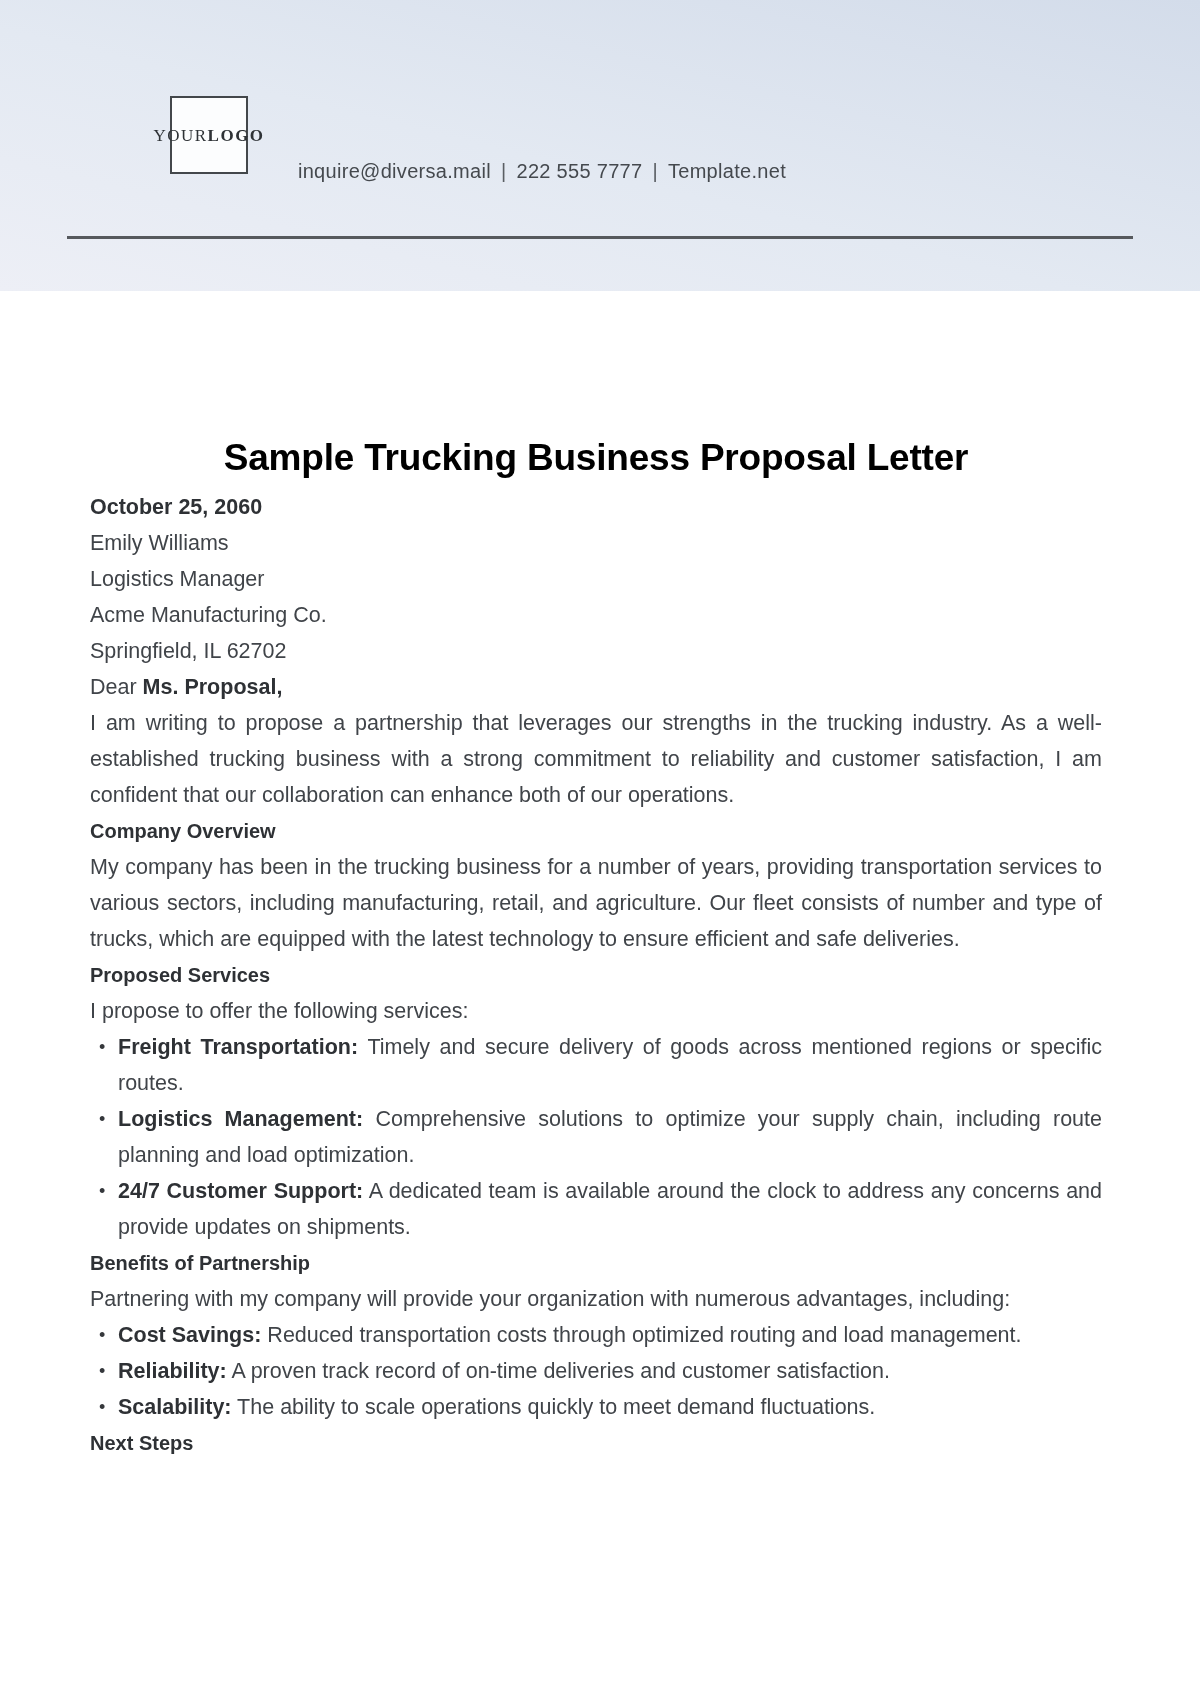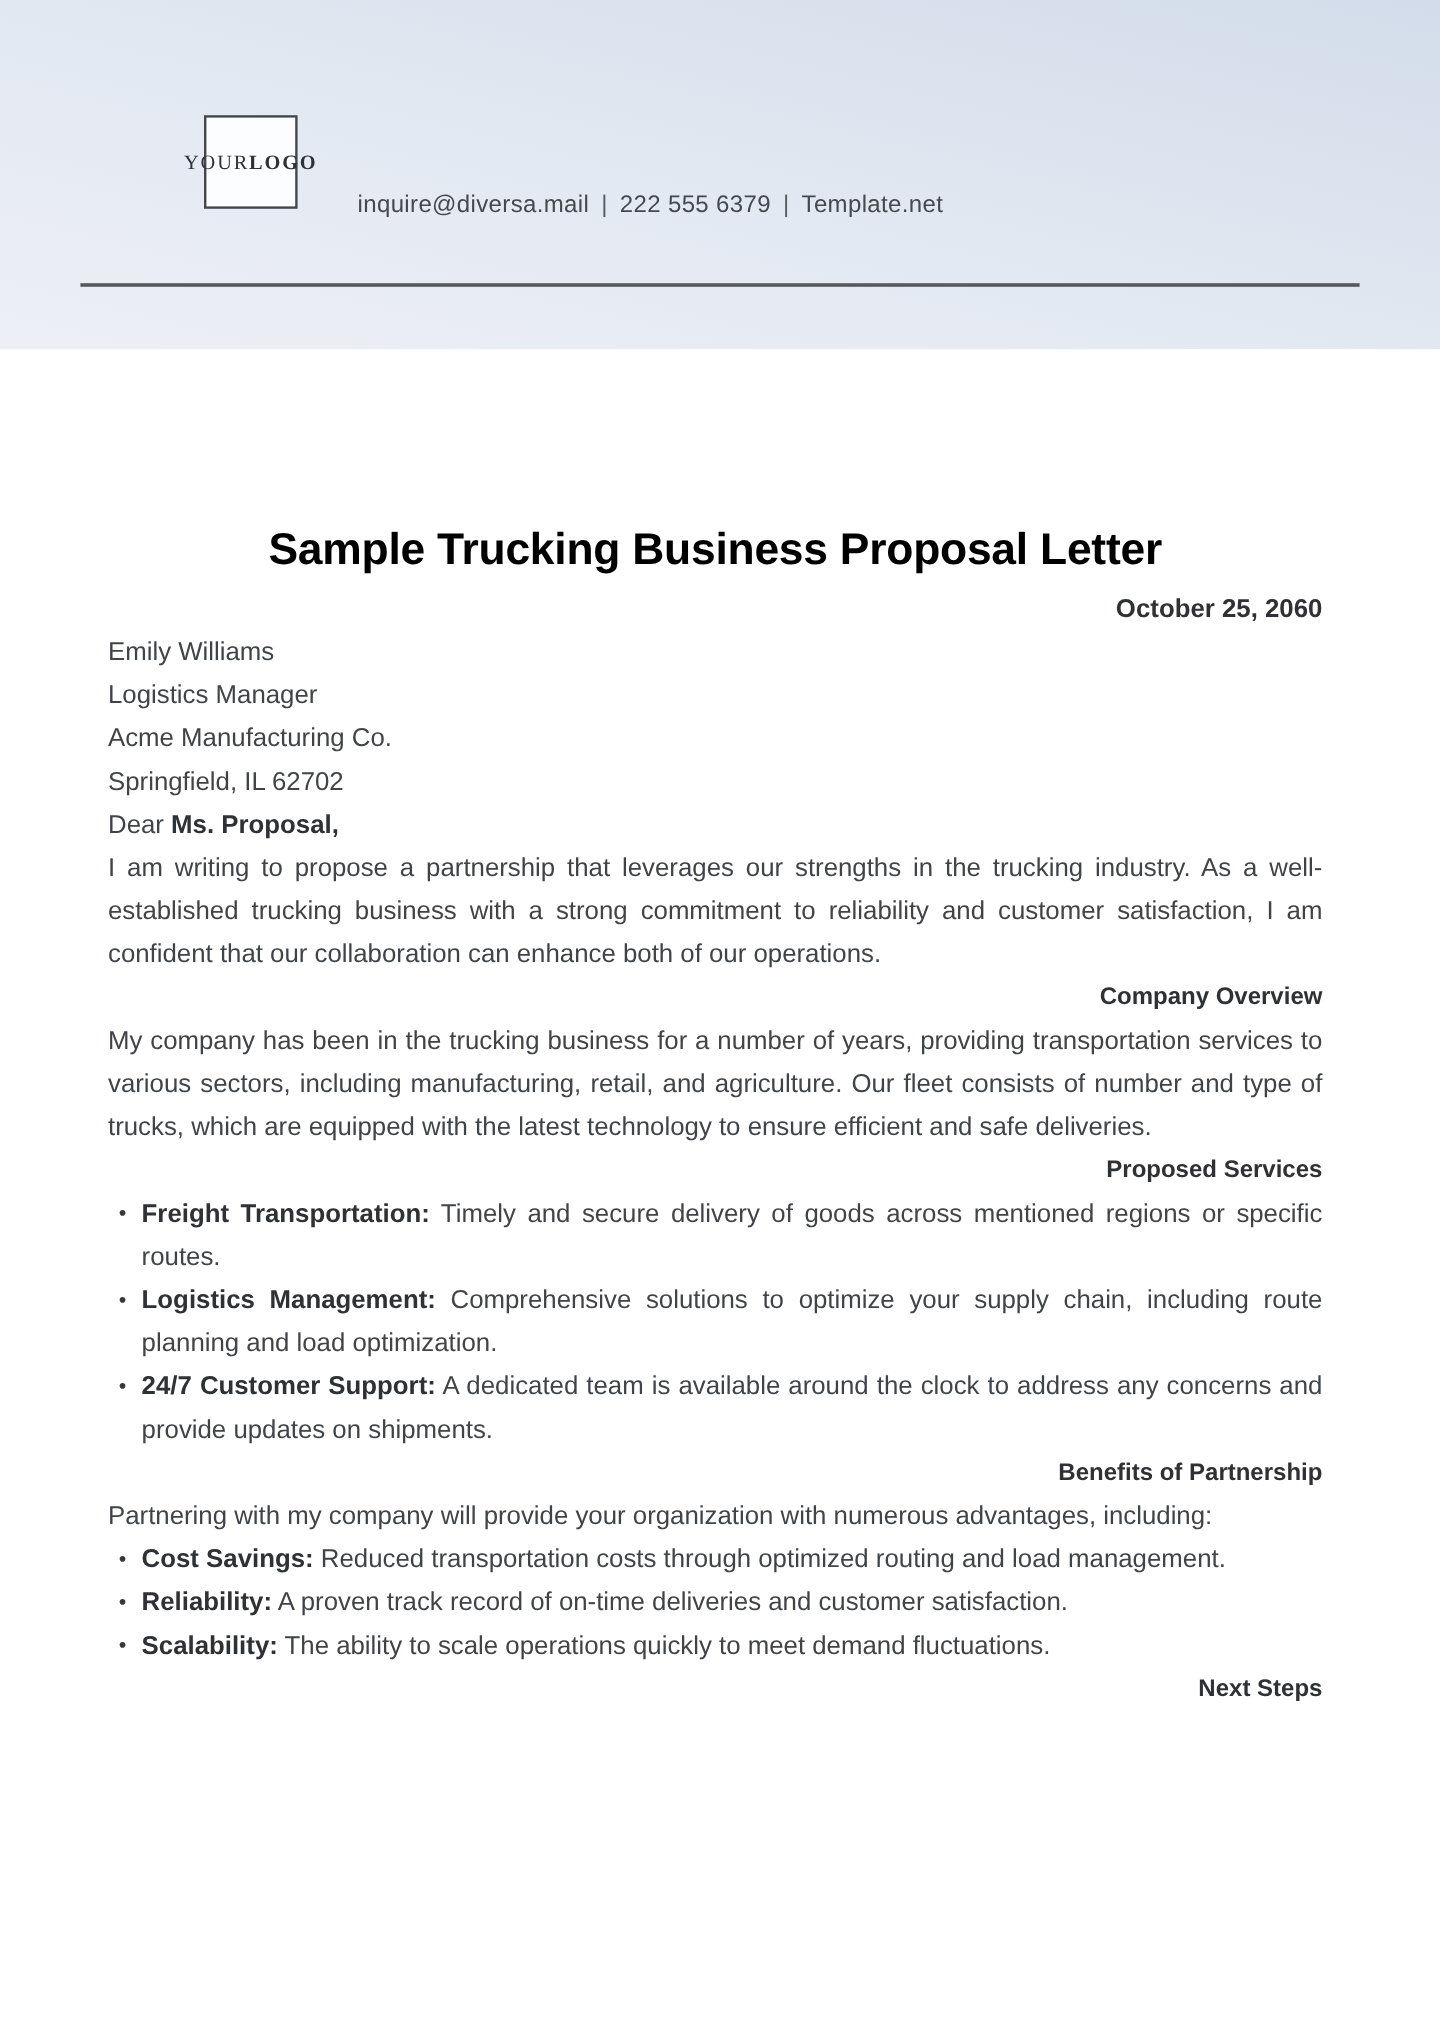--- a/index.html
+++ b/index.html
@@ -69,21 +69,20 @@
     font-weight: bold;
     color: #000000;
     letter-spacing: -0.2px;
   }
   .letter-body { font-size: 21.5px; line-height: 36px; }
   .letter-body p, .letter-body h2 { margin: 0; }
   .letter-body p.justify { text-align: justify; }
   .bold, .letter-body h2, .letter-body strong {
     font-weight: bold;
     color: #2e3135;
-    text-align: right;
   }
   .letter-body h2 { font-size: 20px; line-height: 36px; }
   .letter-body ul { list-style: none; margin: 0; padding: 0; }
   .letter-body li {
     position: relative;
     padding-left: 28px;
     text-align: justify;
   }
   .letter-body li::before {
     content: "\2022";
@@ -99,21 +98,21 @@
 <body>
 
 <div class="page">
 
   <header class="letterhead">
     <div class="logo-box">
       <span>YOUR</span>
       <span class="logo-bold">LOGO</span>
     </div>
     <div class="contact-line">
-      <span>inquire@diversa.mail</span><span class="sep">|</span><span>222 555 6379</span><span class="sep">|</span><span>Template.net</span>
+      <span>inquire@diversa.mail</span><span class="sep">|</span><span>222 555 7777</span><span class="sep">|</span><span>Template.net</span>
     </div>
     <div class="header-divider"></div>
   </header>
 
   <main class="content">
     <h1 class="doc-title">Sample Trucking Business Proposal Letter</h1>
 
     <div class="letter-body">
       <p class="bold">October 25, 2060</p>
 
@@ -126,20 +125,21 @@
         <span>Dear</span>
         <strong>Ms. Proposal,</strong>
       </p>
 
       <p class="justify">I am writing to propose a partnership that leverages our strengths in the trucking industry. As a well-established trucking business with a strong commitment to reliability and customer satisfaction, I am confident that our collaboration can enhance both of our operations.</p>
 
       <h2>Company Overview</h2>
       <p class="justify">My company has been in the trucking business for a number of years, providing transportation services to various sectors, including manufacturing, retail, and agriculture. Our fleet consists of number and type of trucks, which are equipped with the latest technology to ensure efficient and safe deliveries.</p>
 
       <h2>Proposed Services</h2>
+      <p>I propose to offer the following services:</p>
       <ul>
         <li>
           <strong>Freight Transportation:</strong>
           <span>Timely and secure delivery of goods across mentioned regions or specific routes.</span>
         </li>
         <li>
           <strong>Logistics Management:</strong>
           <span>Comprehensive solutions to optimize your supply chain, including route planning and load optimization.</span>
         </li>
         <li>

